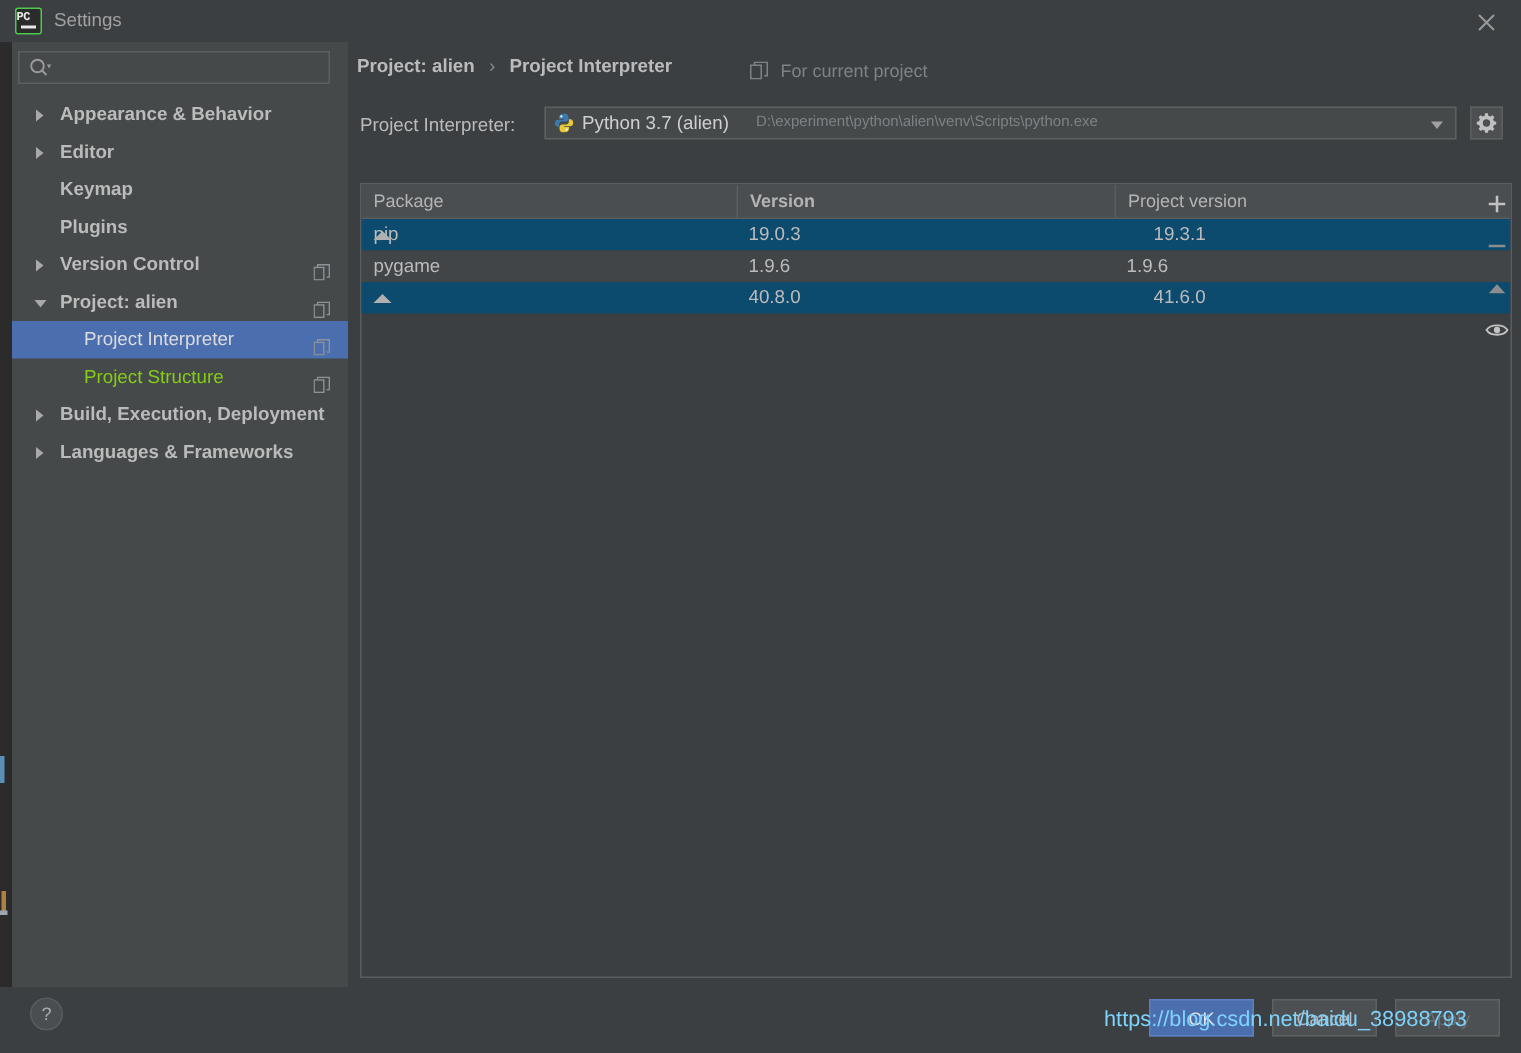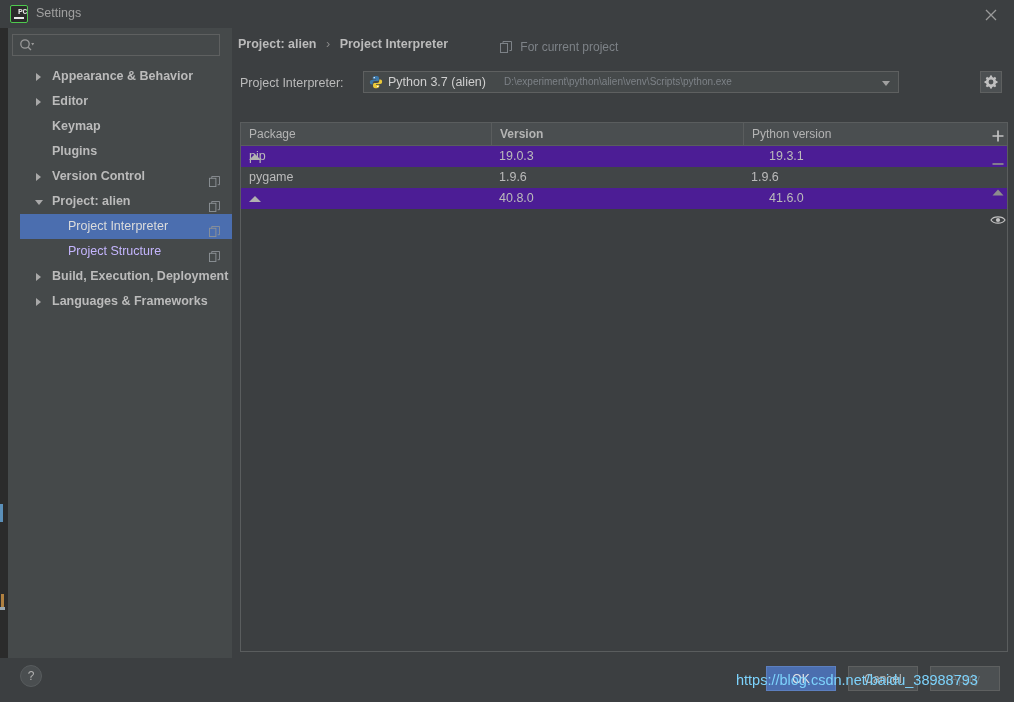--- a/index.html
+++ b/index.html
@@ -39,21 +39,21 @@
     background: #2b2b2b;
     border: 1px solid #4ec94e;
     border-radius: 2px;
     box-sizing: border-box;
     overflow: hidden;
   }
   #pc-logo .pc-text {
     position: absolute;
     left: 0; top: 1px;
     width: 100%;
-    text-align: right;
+    text-align: left;
     font-size: 8px;
     font-weight: bold;
     color: #e8e8e8;
     letter-spacing: -0.3px;
     line-height: 10px;
     font-family: Liberation Mono, monospace;
   }
   #pc-logo .pc-bar {
     position: absolute;
     left: 3px; bottom: 3px;
@@ -110,21 +110,20 @@
     position: absolute;
     left: 0; top: 36px;
     width: 224px;
   }
   .tree-row {
     position: relative;
     height: 25px;
     line-height: 25px;
     white-space: nowrap;
     cursor: default;
-    margin-left: 12px;
   }
   .tree-row.selected { background: #4b6eaf; }
   .tree-row .arrow {
     position: absolute;
     left: 16px; top: 9px;
     width: 0; height: 0;
     border-left: 5px solid #a9a9a9;
     border-top: 4px solid transparent;
     border-bottom: 4px solid transparent;
   }
@@ -134,21 +133,21 @@
     border-right: 4px solid transparent;
     border-top: 5px solid #a9a9a9;
     border-bottom: none;
   }
   .tree-row .label {
     position: absolute;
     font-size: 12.5px;
   }
   .tree-row.lvl0 .label { left: 32px; font-weight: bold; color: #bbbbbb; }
   .tree-row.lvl0.noarrow .label { left: 32px; }
-  .tree-row.lvl1 .label { left: 48px; font-weight: normal; color: #c4b5fd; }
+  .tree-row.lvl1 .label { left: 48px; font-weight: normal; color: #84cc16; }
   .tree-row.selected .label { color: #dcdcdc; }
   .copy-badge {
     position: absolute;
     right: 12px; top: 7px;
     width: 11px; height: 11px;
   }
 
   
   #content {
     position: absolute;
@@ -183,21 +182,21 @@
 
   #interp-label {
     position: absolute;
     left: 8px; top: 48px;
     font-size: 12.5px;
     color: #bbbbbb;
   }
   #interp-combo {
     position: absolute;
     left: 131px; top: 43px;
-    width: 536px; height: 22px;
+    width: 608px; height: 22px;
     background: #45494a;
     border: 1px solid #5e6060;
     box-sizing: border-box;
   }
   #py-icon {
     position: absolute;
     left: 5px; top: 3px;
     width: 14px; height: 14px;
   }
   #interp-name {
@@ -263,21 +262,21 @@
   #thead .th.c1 { left: 0;   width: 250px; }
   #thead .th.c2 { left: 250px; width: 252px; border-left: 1px solid #5a5d5e; font-weight: bold; }
   #thead .th.c3 { left: 502px; width: 234px; border-left: 1px solid #5a5d5e; }
 
   .trow {
     position: relative;
     height: 21px;
     line-height: 21px;
     white-space: nowrap;
   }
-  .trow.odd  { background: #4c1d95; }
+  .trow.odd  { background: #0c4a6e; }
   .trow.even { background: #414547; }
   .trow .cell {
     position: absolute;
     top: 0; height: 21px;
     font-size: 12.5px;
     color: #bbbbbb;
     padding-left: 8px;
     box-sizing: border-box;
     white-space: nowrap;
   }
@@ -498,21 +497,21 @@
     <div id="gear-btn">
       <svg width="14" height="14" viewBox="0 0 16 16">
         <path d="M8 5.2 A2.8 2.8 0 1 0 8 10.8 A2.8 2.8 0 1 0 8 5.2 Z M6.9 0.6 L9.1 0.6 L9.4 2.4 L11 3.1 L12.5 2.1 L14 3.6 L13 5.1 L13.7 6.7 L15.4 7 L15.4 9.2 L13.7 9.5 L13 11.1 L14 12.6 L12.5 14.1 L11 13.1 L9.4 13.8 L9.1 15.5 L6.9 15.5 L6.6 13.8 L5 13.1 L3.5 14.1 L2 12.6 L3 11.1 L2.3 9.5 L0.6 9.2 L0.6 7 L2.3 6.7 L3 5.1 L2 3.6 L3.5 2.1 L5 3.1 L6.6 2.4 Z" fill="#c0c0c0" fill-rule="evenodd"></path>
       </svg>
     </div>
 
     <div id="table">
       <div id="thead">
           <div class="th c1">Package</div>
           <div class="th c2">Version</div>
-          <div class="th c3">Python version</div>
+          <div class="th c3">Project version</div>
         </div>
       <div id="tbody">
           <div class="trow odd">
             <div class="cell c1">pip</div>
             <div class="cell c2">19.0.3</div>
             <div class="up-arrow"></div>
             <div class="cell c3 has-up">19.3.1</div>
           </div>
           <div class="trow even">
             <div class="cell c1">pygame</div>

